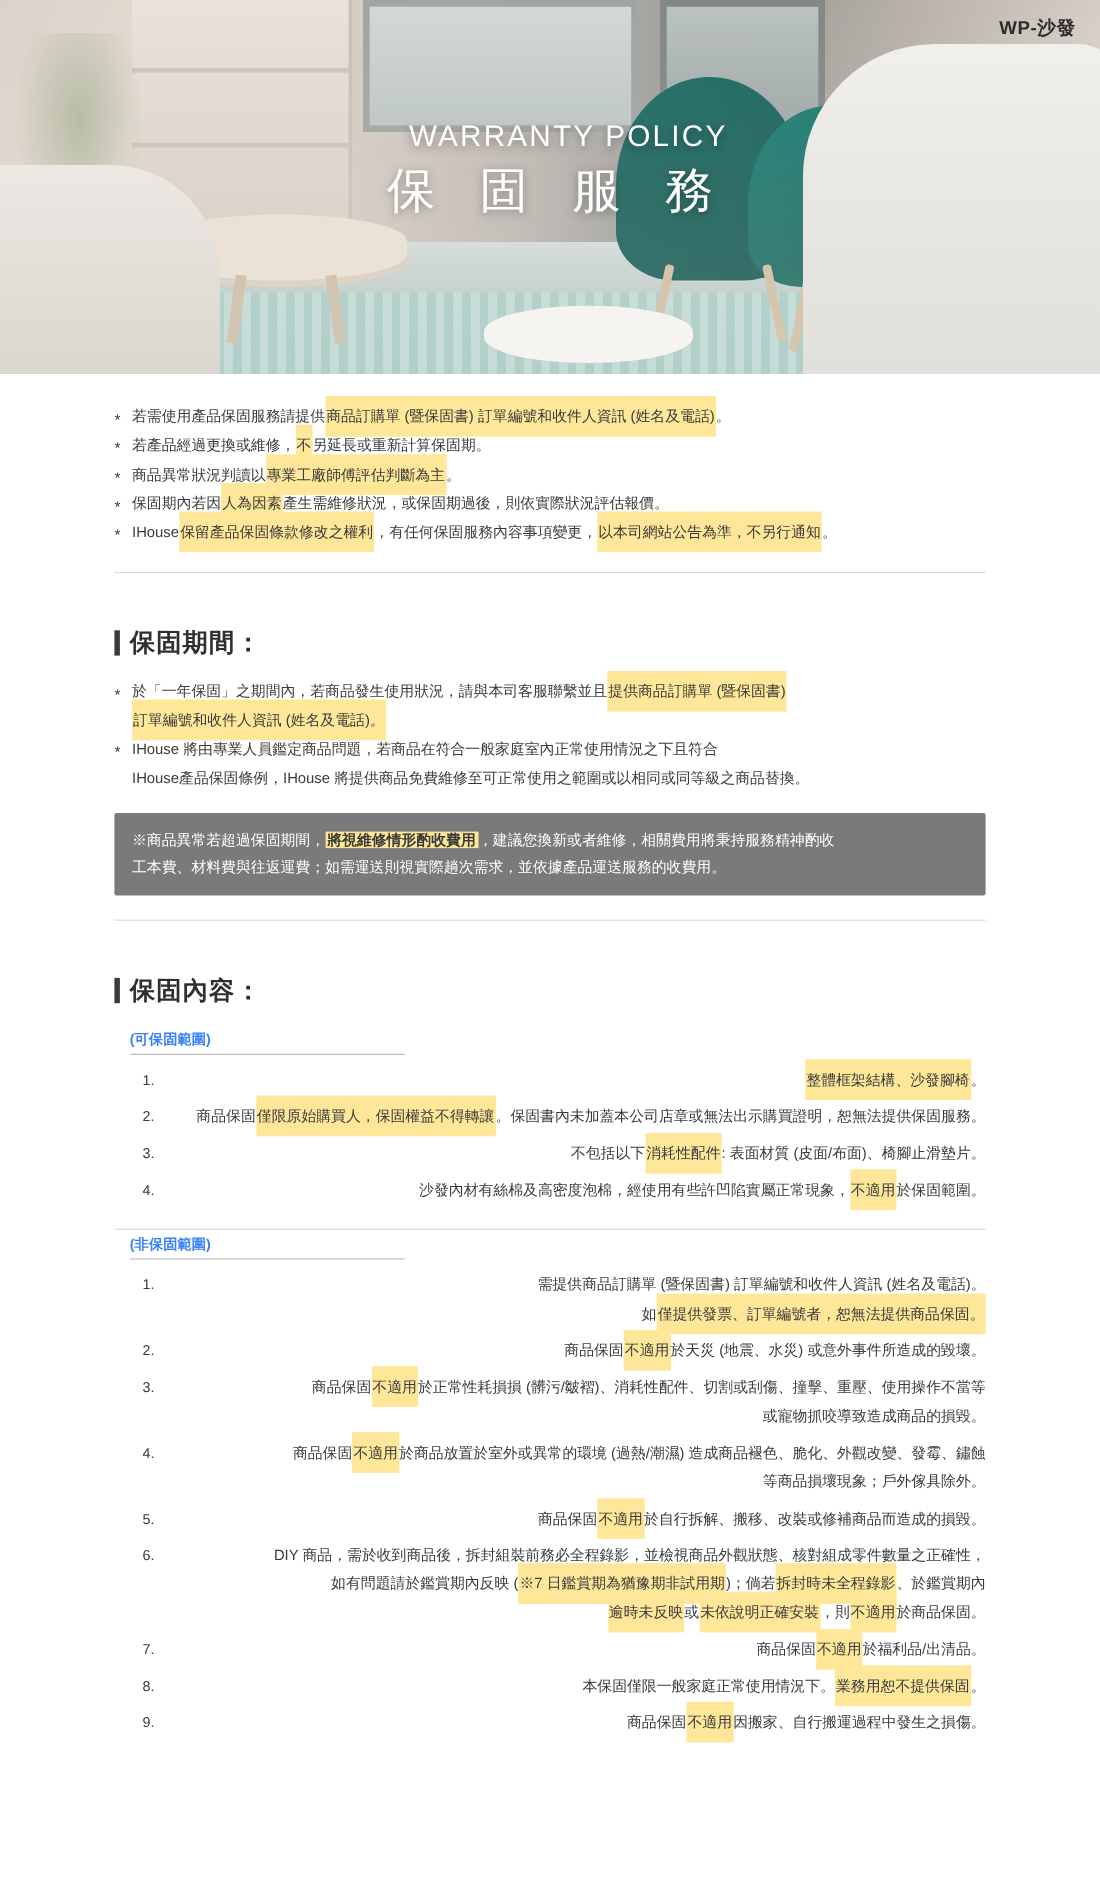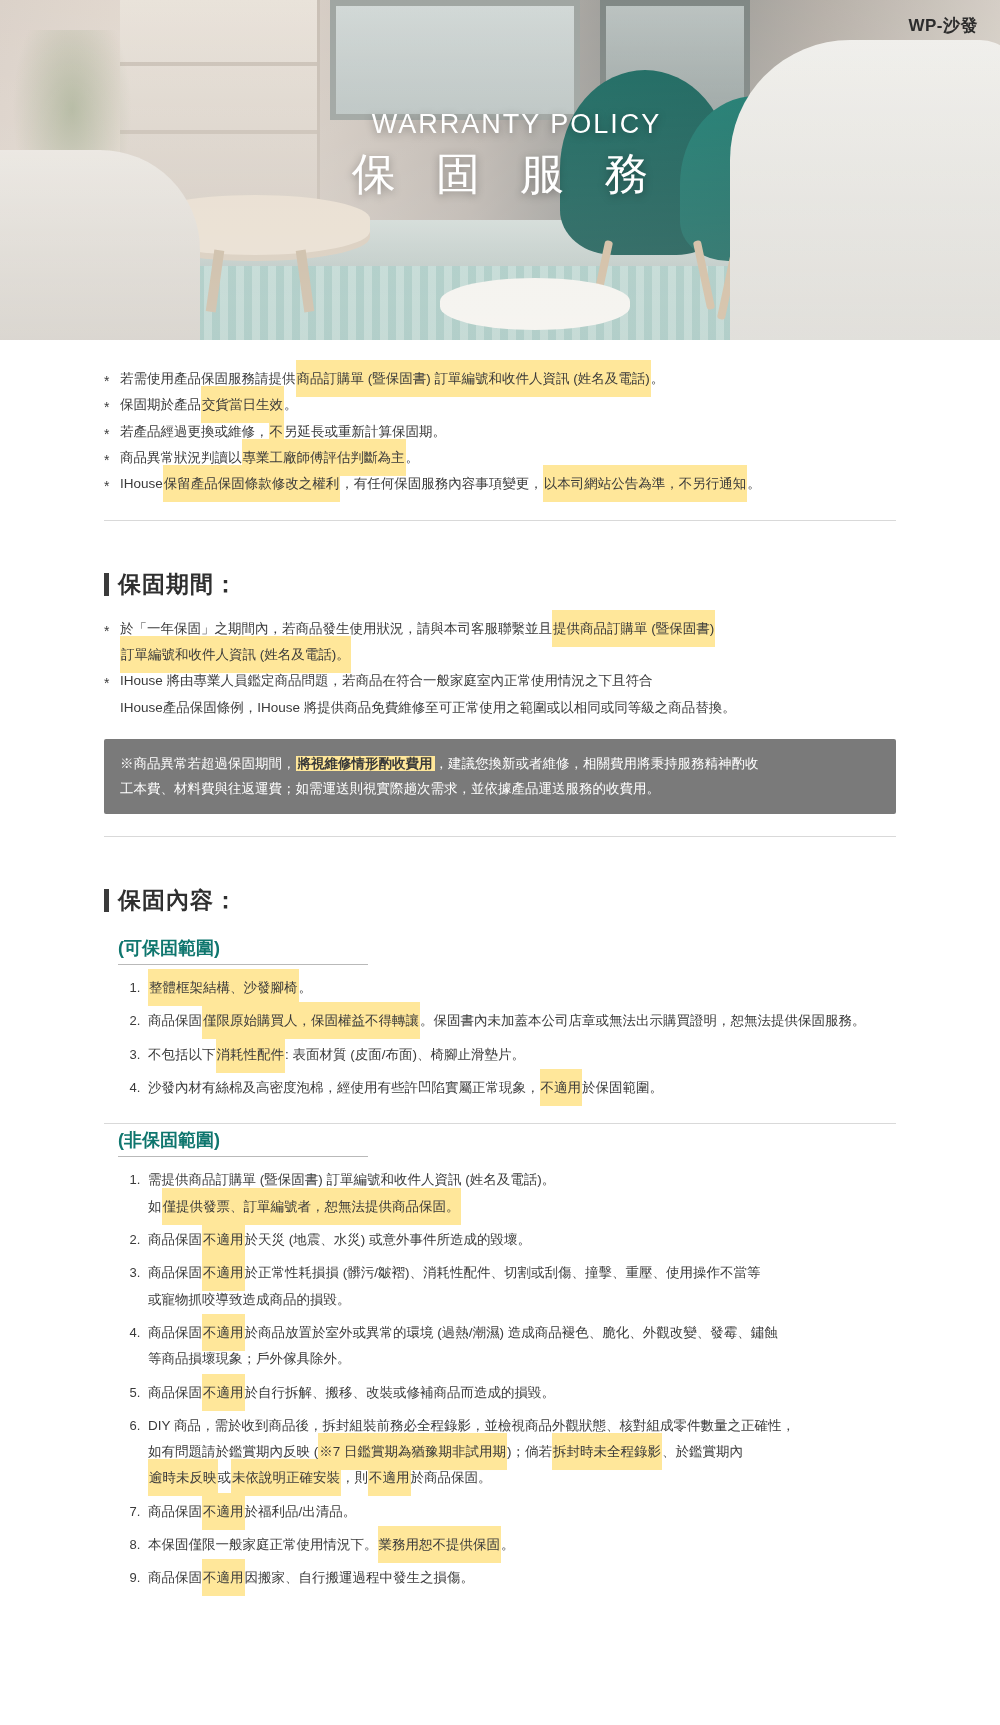--- a/index.html
+++ b/index.html
@@ -144,26 +144,26 @@
   }
   .hl { background:#ffe79a; font-weight:normal; padding:11px 1px; }
 
   .note-box {
     background:#7a7a7a; color:#fff; font-size:13.5px; line-height:1.9;
     padding:12px 16px; margin-top:18px; border-radius:2px;
   }
   .note-box .hlw { background:#ffe79a; color:#3a3a3a; font-weight:bold; padding:0 2px; }
 
   .subhead {
-    display:inline-block; color:#0f766e; font-size:18px; font-weight:bold;
+    display:inline-block; color:#3b82f6; font-size:13px; font-weight:bold;
     padding:0 0 4px 0; margin:4px 0 10px 14px; min-width:250px;
     border-bottom:1px solid #b9b9b9;
   }
 
-  ol.num { margin:0 0 0 18px; padding:0 0 0 22px; }
+  ol.num { margin:0 0 0 18px; padding:0 0 0 22px;text-align:right; }
   ol.num > li {
     font-size:13.5px; line-height:1.95; color:#3a3a3a; margin-bottom:7px; padding-left:4px;
   }
   ol.num > li::marker { font-size:13px; }
 
   .footer-space { height:6px; }
 </style>
 </head>
 <body>
 
@@ -195,23 +195,23 @@
       <div class="en">WARRANTY POLICY</div>
       <div class="zh">保 固 服 務</div>
     </div>
   </div>
 
   <div class="content">
 
     <div class="sec">
       <ul class="stars">
           <li><span>若需使用產品保固服務請提供</span><span class="hl">商品訂購單 (暨保固書) 訂單編號和收件人資訊 (姓名及電話)</span><span>。</span></li>
-          <li><span>保固期於產品</span><span class="hl">交貨當日生效</span><span>。</span></li>
           <li><span>若產品經過更換或維修，</span><span class="hl">不</span><span>另延長或重新計算保固期。</span></li>
           <li><span>商品異常狀況判讀以</span><span class="hl">專業工廠師傅評估判斷為主</span><span>。</span></li>
+          <li><span>保固期內若因</span><span class="hl">人為因素</span><span>產生需維修狀況，或保固期過後，則依實際狀況評估報價。</span></li>
           <li><span>IHouse</span><span class="hl">保留產品保固條款修改之權利</span><span>，有任何保固服務內容事項變更，</span><span class="hl">以本司網站公告為準，不另行通知</span><span>。</span></li>
         </ul>
     </div>
 
     <div class="sec-hr"></div>
 
     <div class="sec">
       <h2 class="sec-title">保固期間：</h2>
       <ul class="stars">
           <li><span>於「一年保固」之期間內，若商品發生使用狀況，請與本司客服聯繫並且</span><span class="hl">提供商品訂購單 (暨保固書)</span><br><span class="hl">訂單編號和收件人資訊 (姓名及電話)。</span></li>

